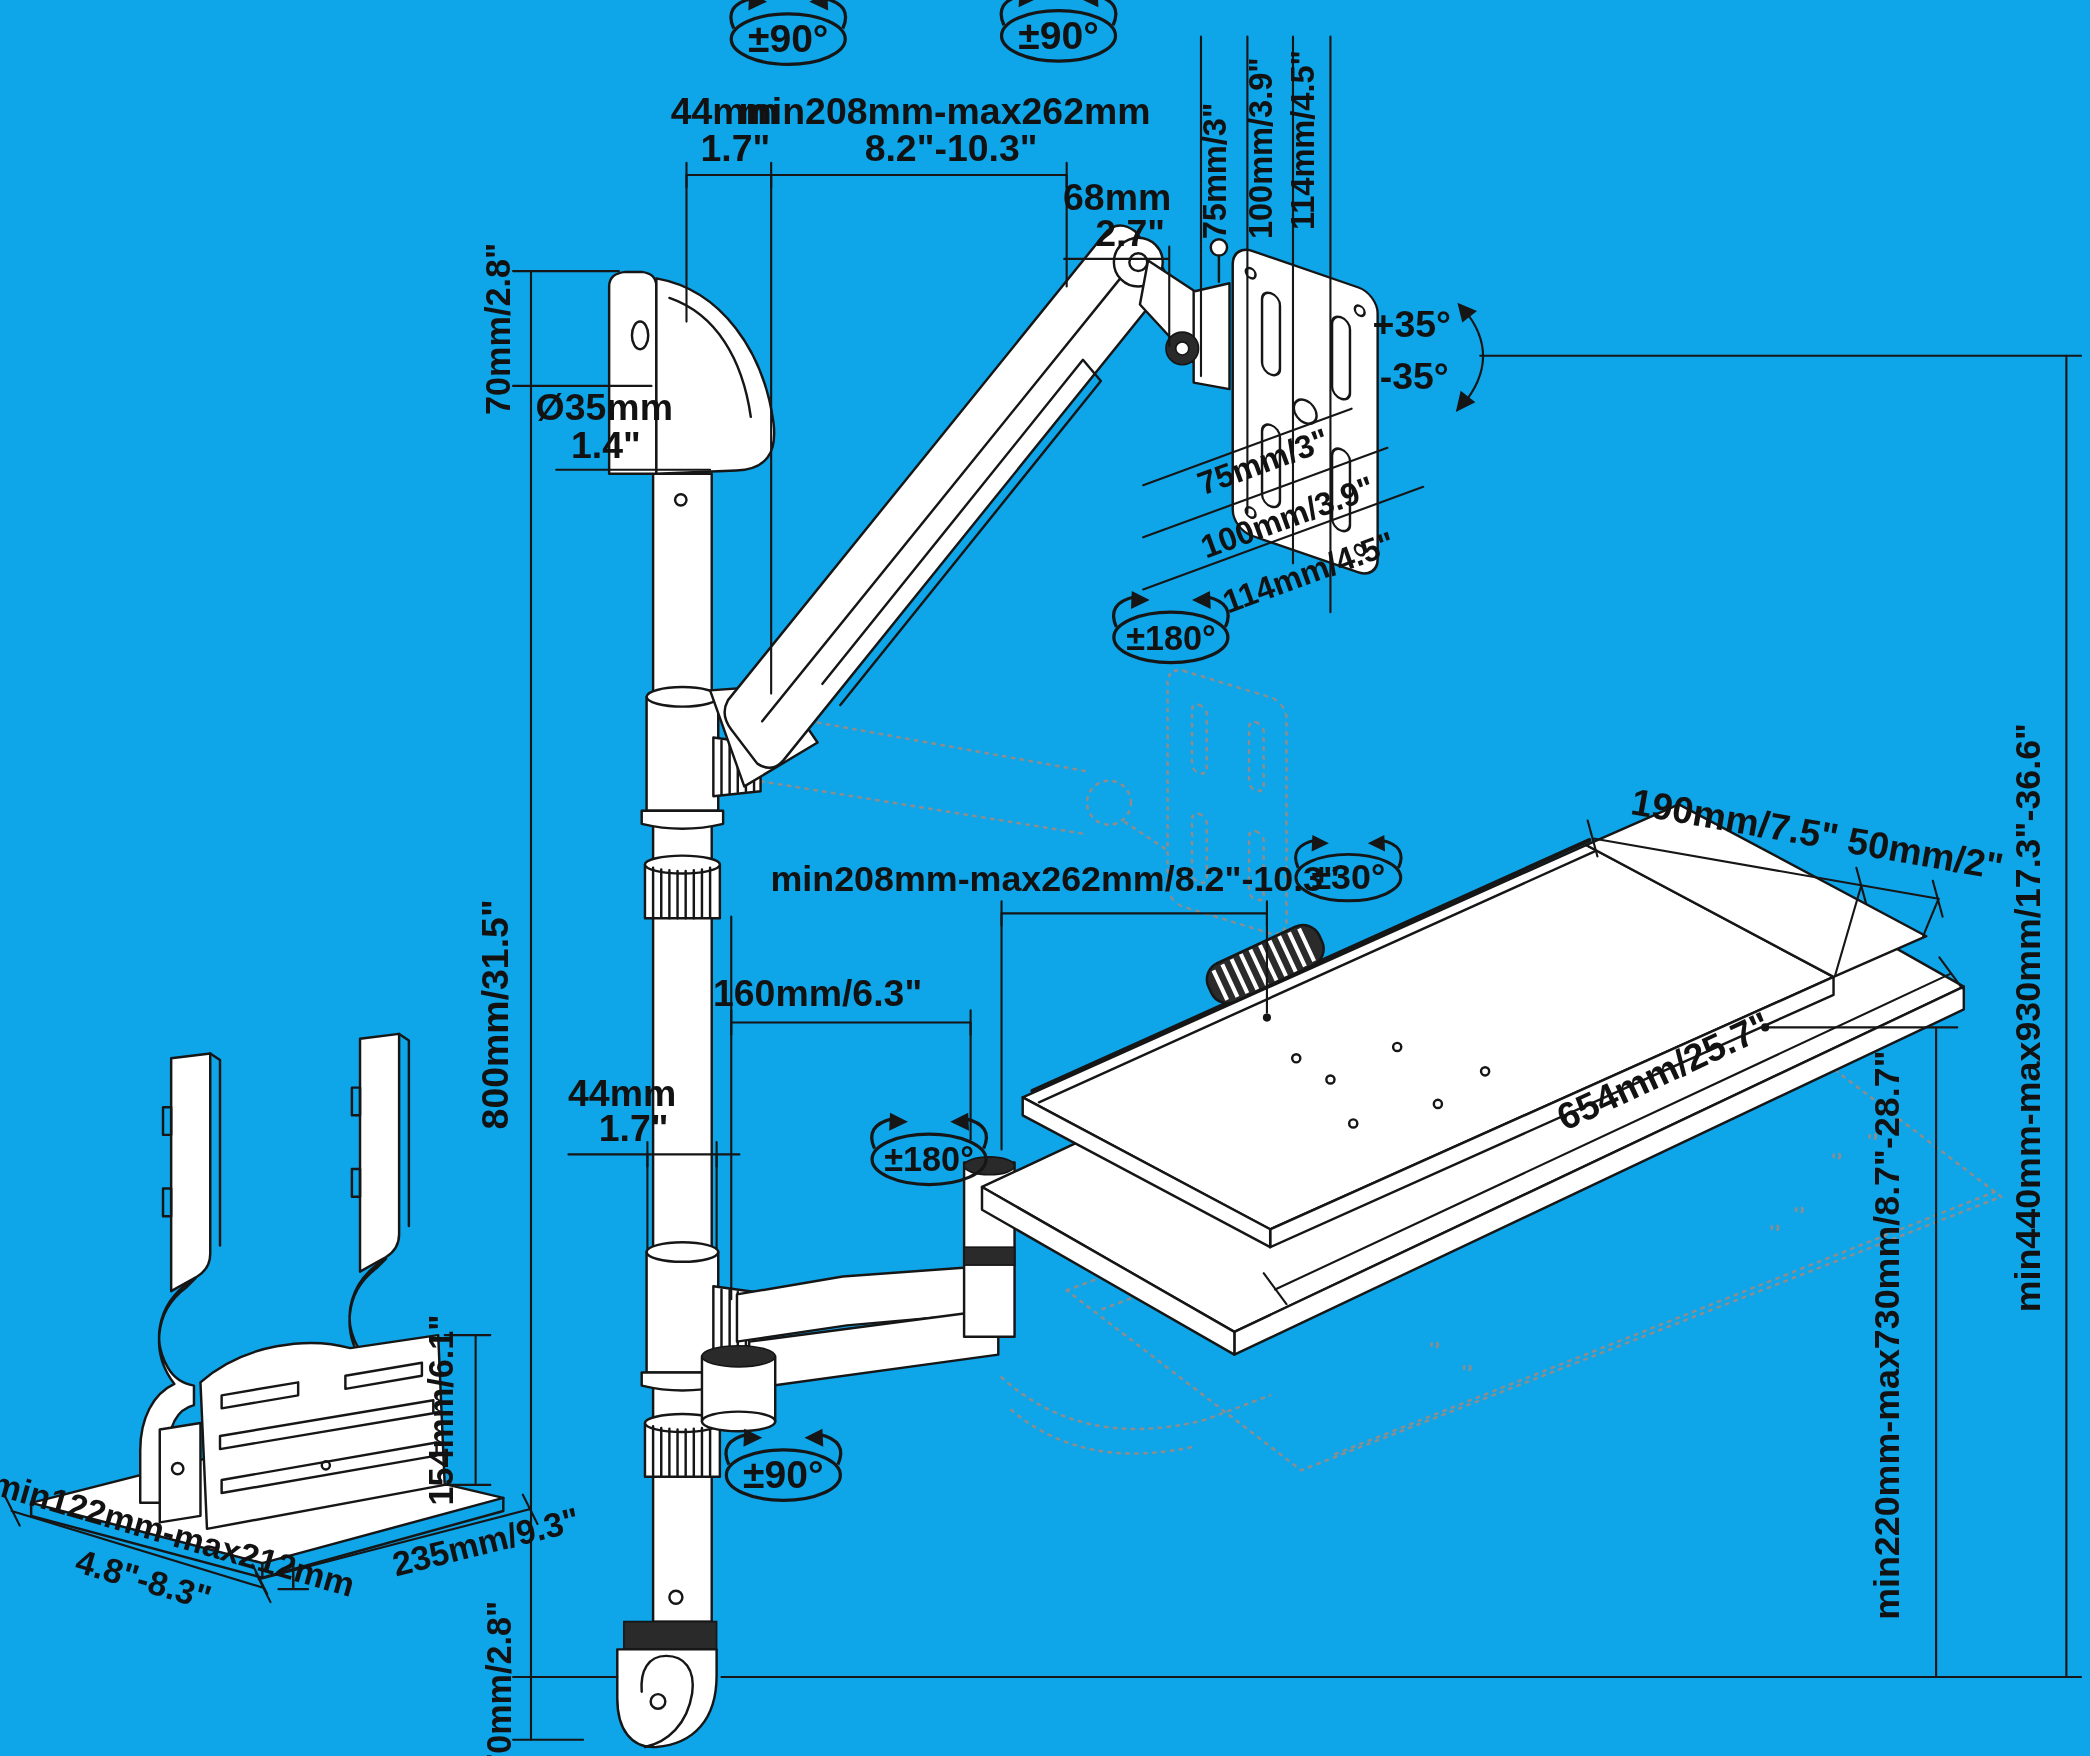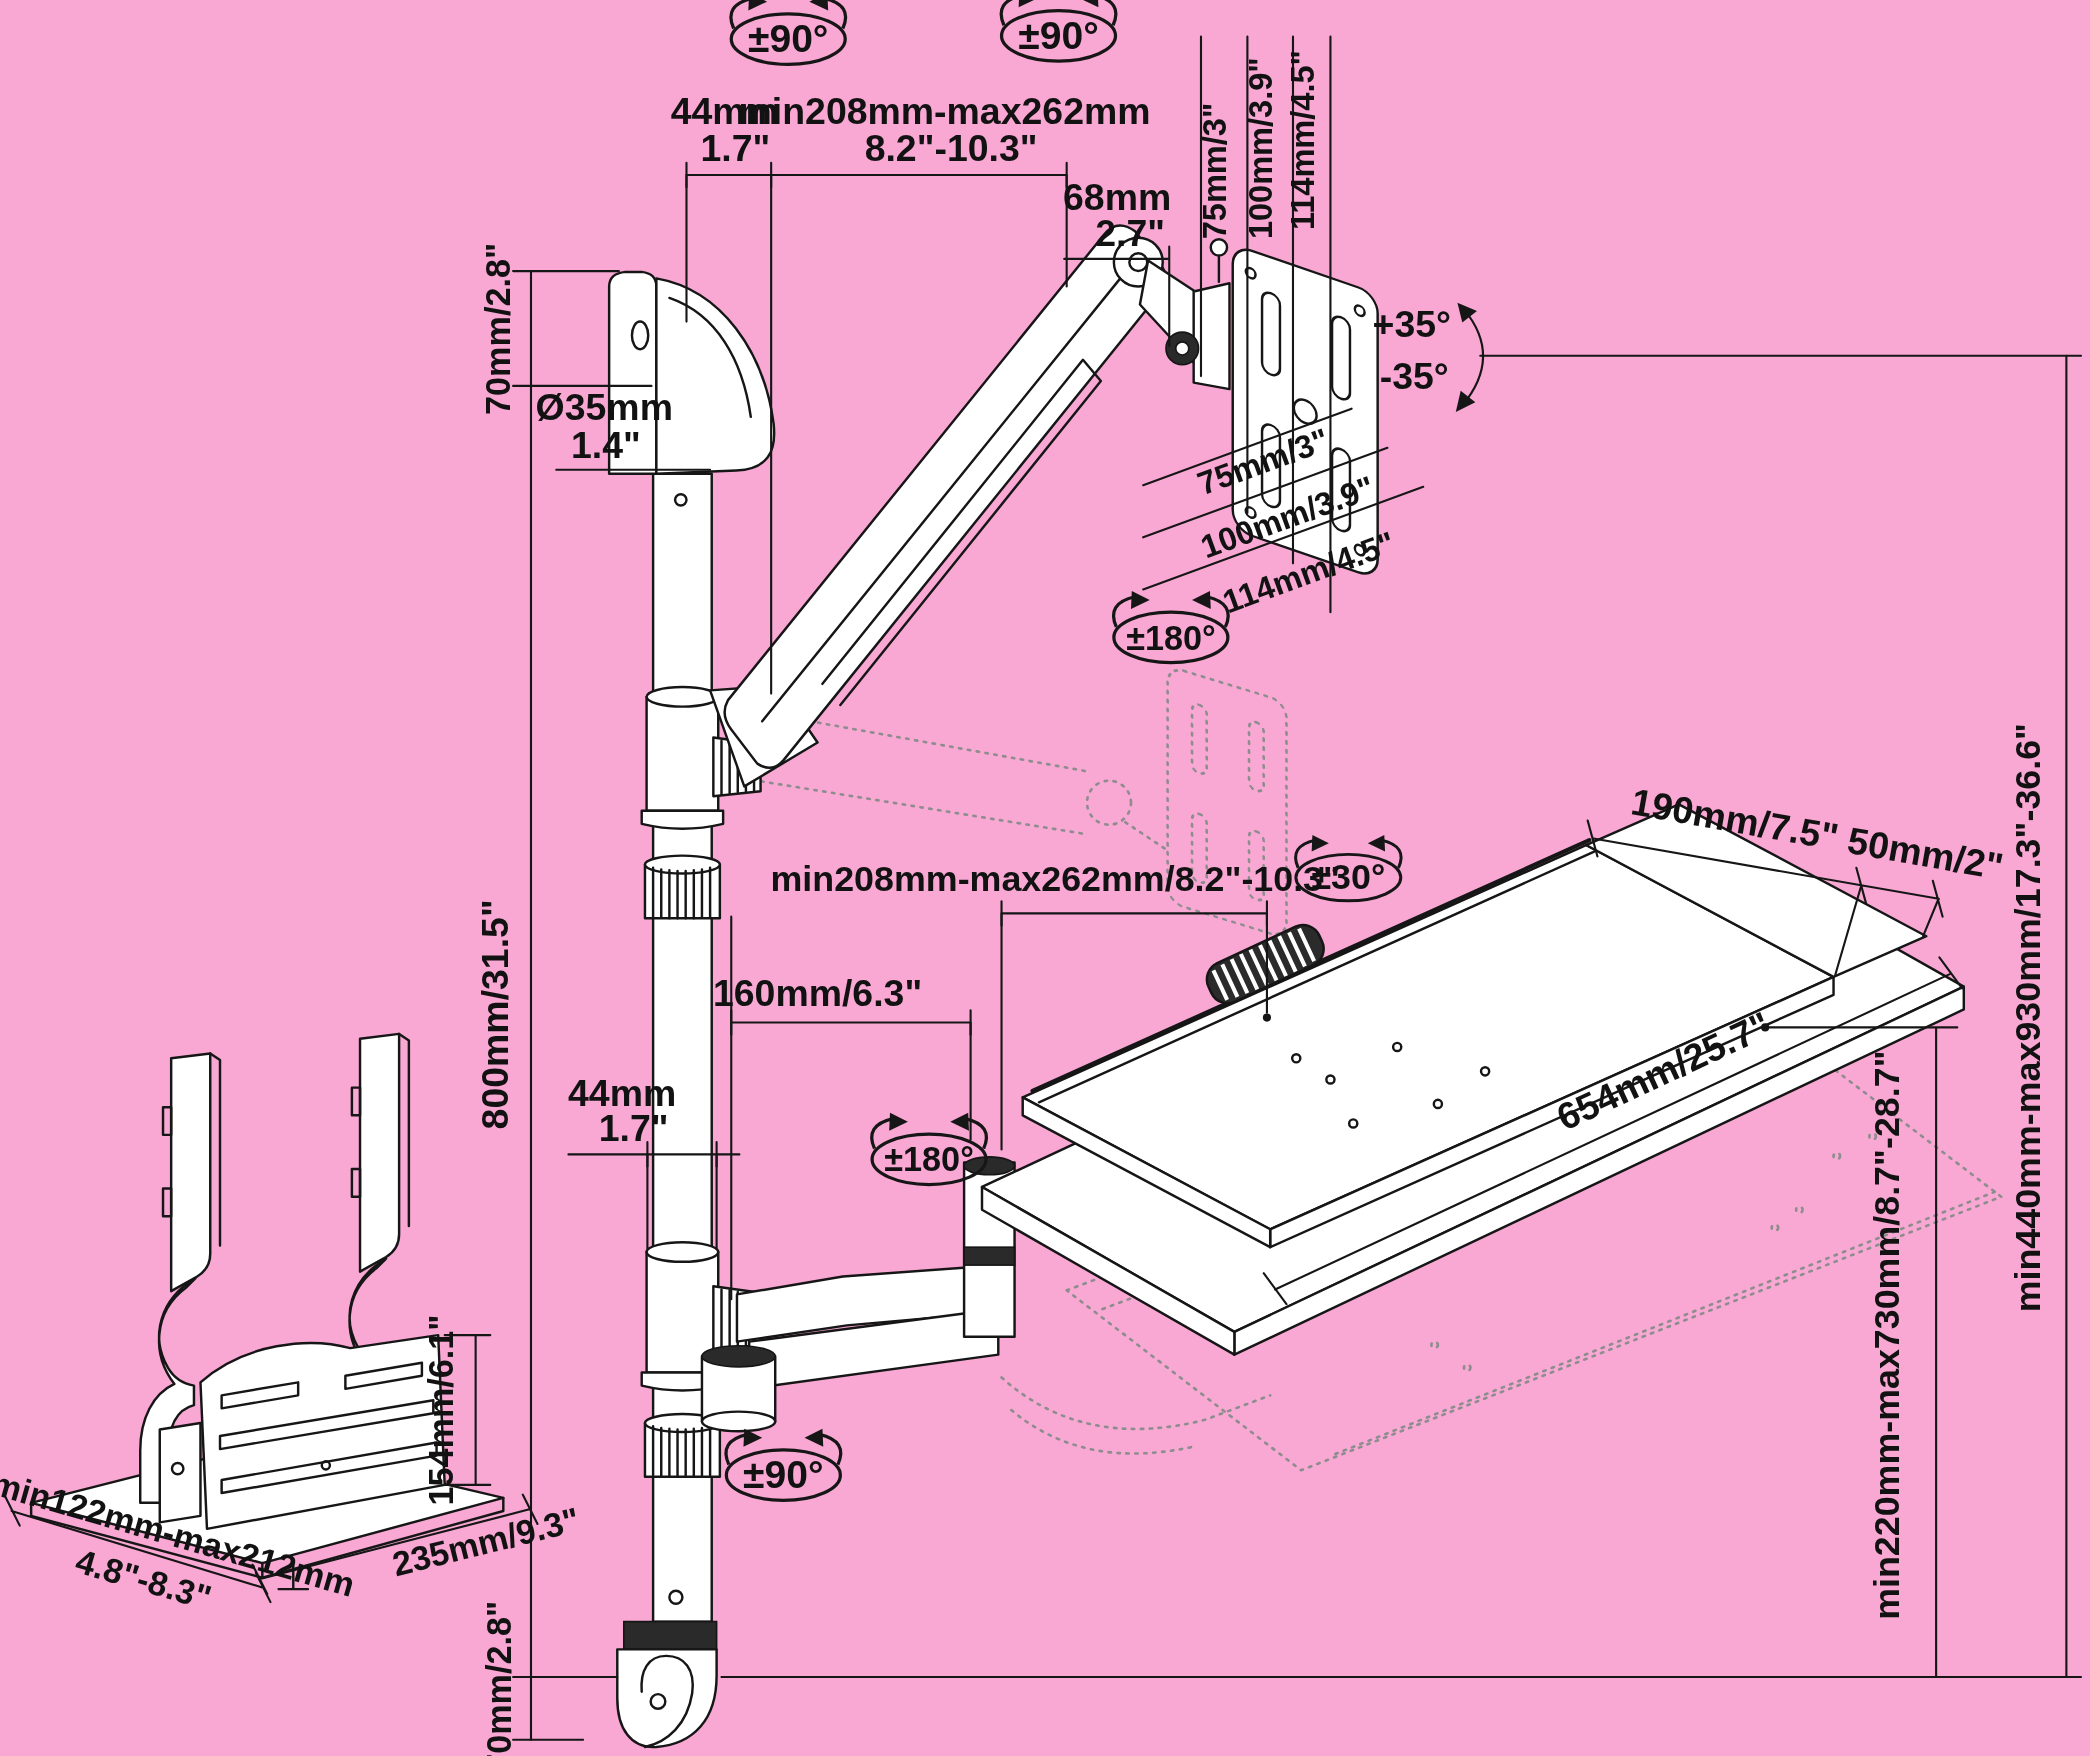--- a/index.html
+++ b/index.html
@@ -1,16 +1,16 @@
 <!DOCTYPE html>
 <html style="font-size:13px"><head>
 <meta charset="utf-8">
 <style>
   html,body{margin:0;padding:0;background:#fff;}
-  .page{width:2091px;height:1756px;position:relative;background:#f9a8d4;}
+  .page{width:2091px;height:1756px;position:relative;background:#0ea5e9;}
   svg{display:block;}
   .ln{fill:none;stroke:#161616;stroke-width:3;stroke-linecap:round;stroke-linejoin:round;}
   .fw{fill:#ffffff;stroke:#161616;stroke-width:3;stroke-linejoin:round;}
   .fd{fill:#2a2a2a;stroke:#161616;stroke-width:2;}
   .dim{fill:none;stroke:#161616;stroke-width:2.6;stroke-linecap:round;}
   .thk{stroke-width:5;}
   .ghost{fill:none;stroke:#8d8d8d;stroke-width:3.2;stroke-dasharray:3 8;stroke-linecap:round;stroke-linejoin:round;}
   text{font-family:"Liberation Sans","DejaVu Sans",sans-serif;font-weight:600;fill:#121212;text-anchor:middle;}
   .t48{font-size:48px;} .t46{font-size:46px;} .t44{font-size:44px;} .t42{font-size:42px;} .t40{font-size:40px;}
 </style>

